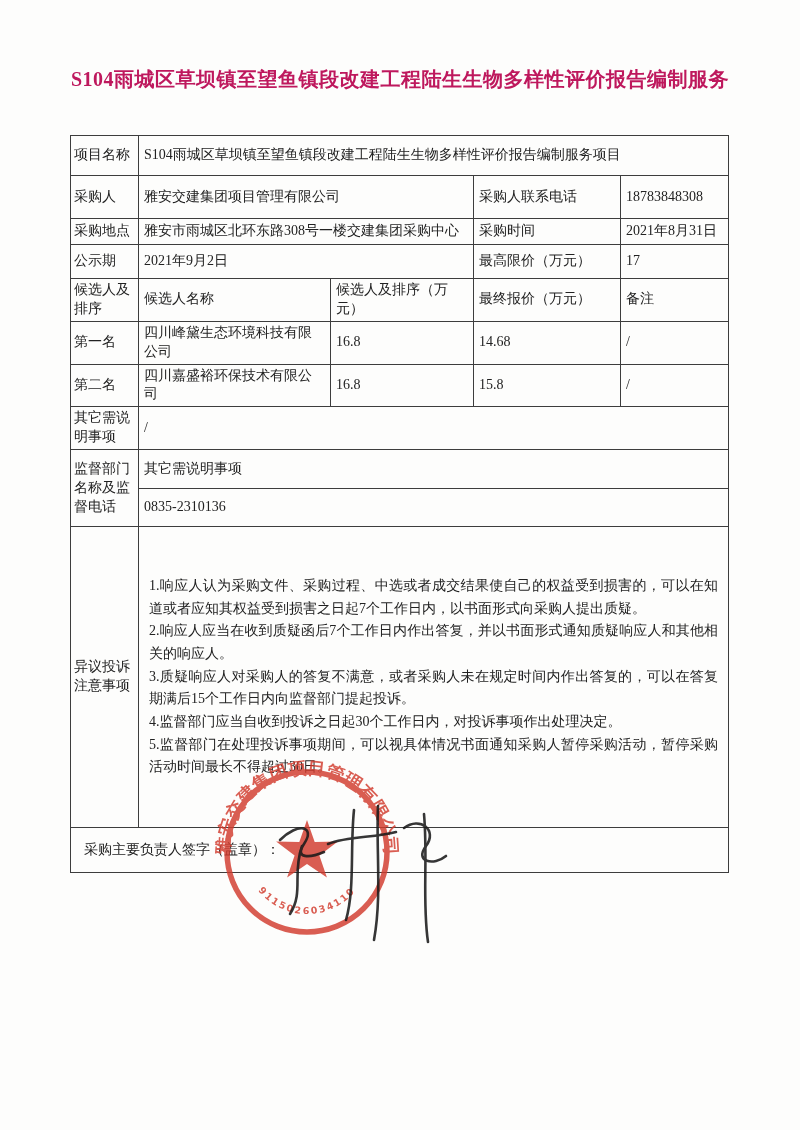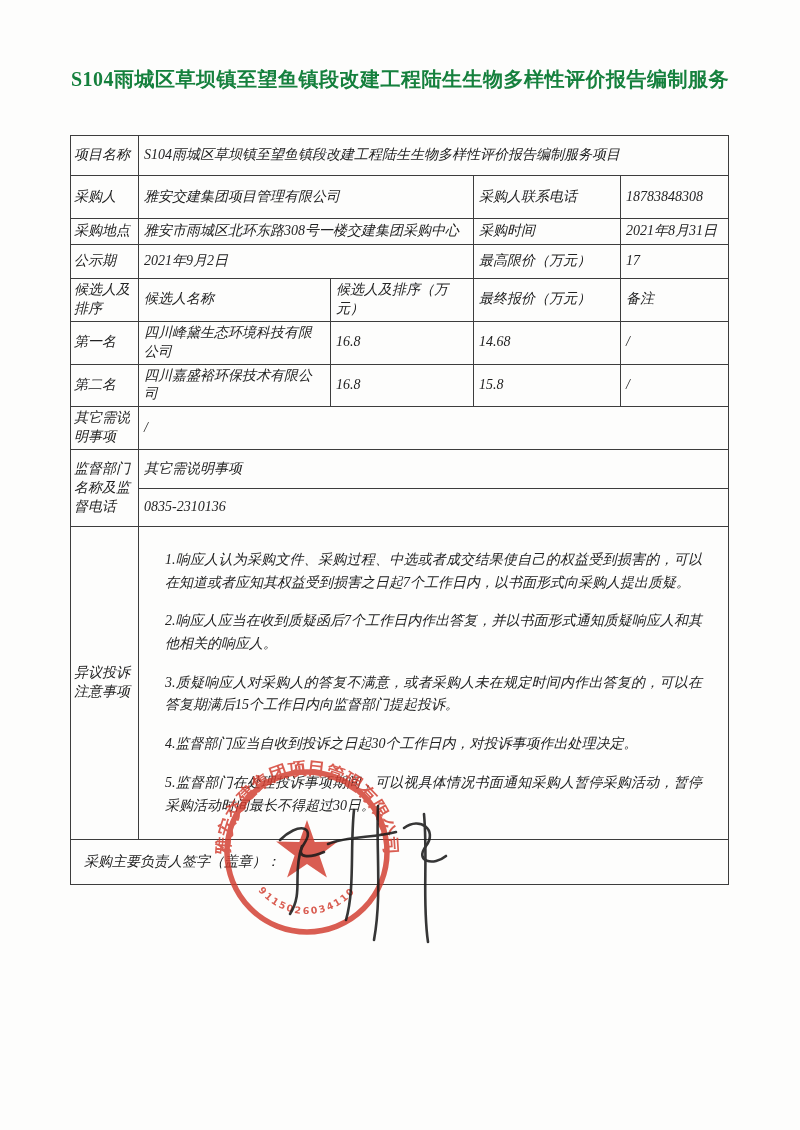--- a/index.html
+++ b/index.html
@@ -6,39 +6,38 @@
   body{
     width:800px;height:1130px;position:relative;
     background:#fdfdfc;
     font-family:"Liberation Serif","DejaVu Serif",serif;
     color:#1e1e1e;
     overflow:hidden;
   }
   .doc-title{
     position:absolute;top:64px;left:40px;width:720px;
     text-align:center;font-weight:bold;font-size:20px;line-height:1.5;
-    letter-spacing:0.5px;color:#15803d;
+    letter-spacing:0.5px;color:#be185d;
   }
   table.announcement{
     position:absolute;left:70px;top:135px;width:658px;
     border-collapse:collapse;table-layout:fixed;
     font-size:14px;color:#222;
   }
   td{
     border:1px solid #3d3d3d;
     padding:2px 5px;
     vertical-align:middle;
     line-height:1.35;
     word-break:break-all;
-    font-style:italic;
   }
   td.c{text-align:left;}
   td.lbl{padding:2px 3px;}
   td.notes-cell{padding:6px 10px;line-height:1.62;text-align:justify;}
-  .note-item{margin:16px;}
+  .note-item{margin:0;}
   .sig-row td{padding-left:13px;}
   
   .stamp{position:absolute;left:212px;top:757px;width:190px;height:190px;z-index:5;}
   .signature{position:absolute;left:258px;top:792px;width:200px;height:165px;z-index:6;}
 </style>
 </head>
 <body>
 
 <div class="doc-title">
   <div>S104雨城区草坝镇至望鱼镇段改建工程陆生生物多样性评价报告编制服务</div>

